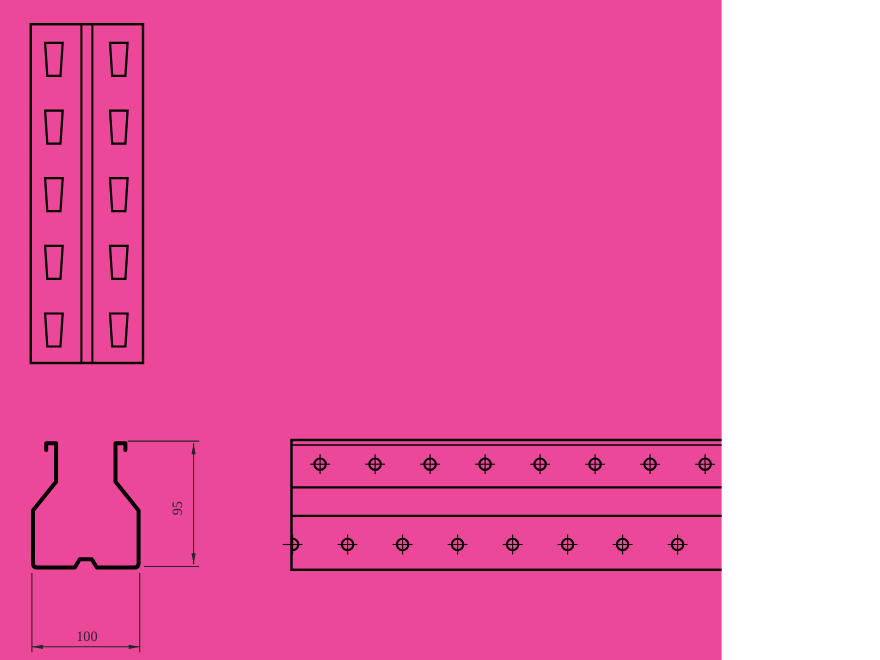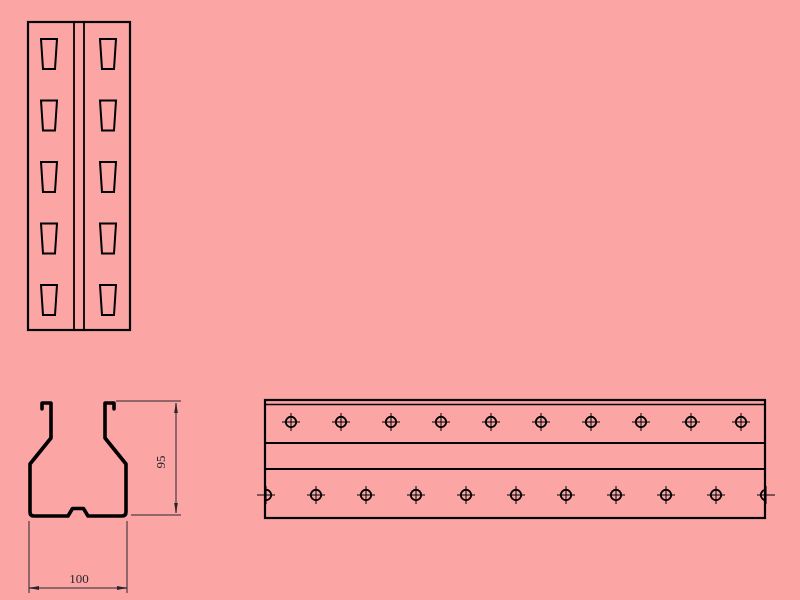--- a/index.html
+++ b/index.html
@@ -3,23 +3,23 @@
 <meta charset="utf-8">
 <style>
   html, body {
     margin: 0;
     padding: 0;
     background: #ffffff;
     font-family: "Liberation Serif", serif;
   }
   .canvas {
     position: relative;
-    width: 800px;
+    width: 656px;
     height: 600px;
-    background: #fca5a5;
+    background: #ec4899;
     overflow: hidden;
   }
   .canvas svg {
     position: absolute;
     left: 0;
     top: 0;
   }
   text.dim-label {
     font-family: "Liberation Serif", serif;
     font-size: 13px;

